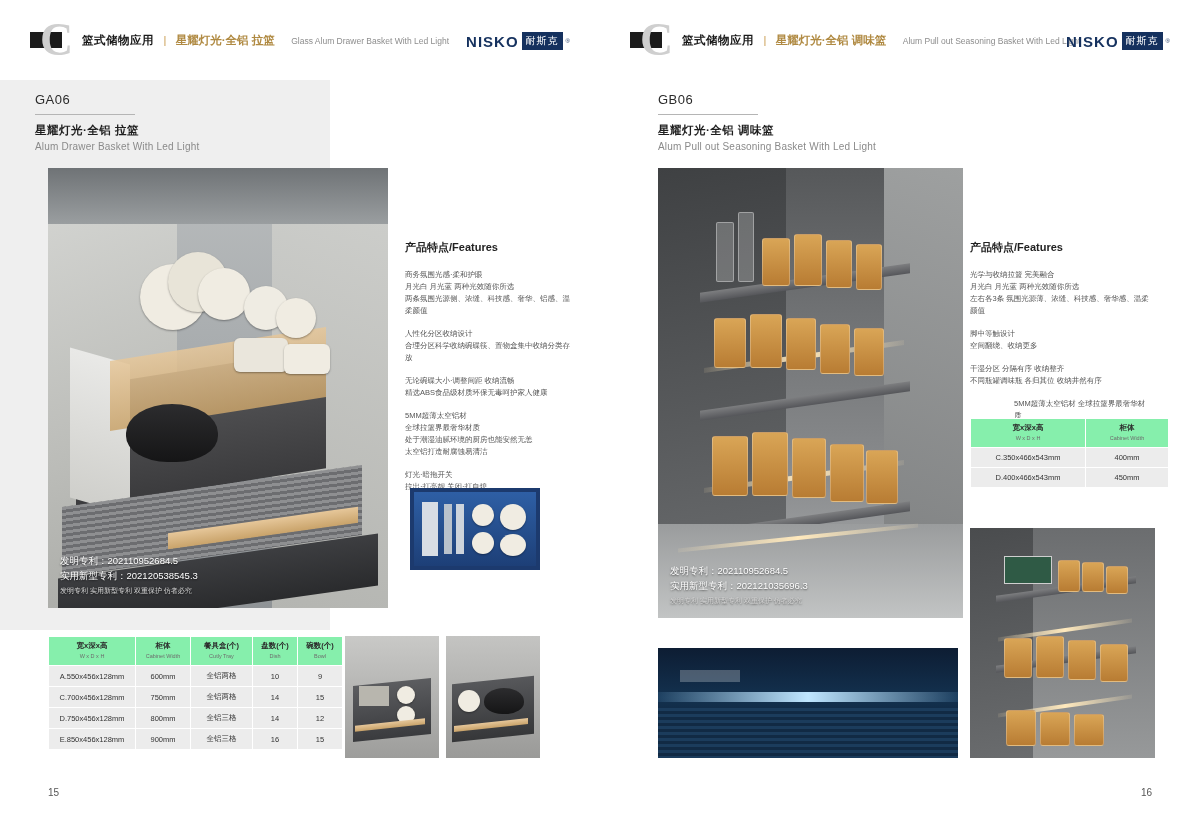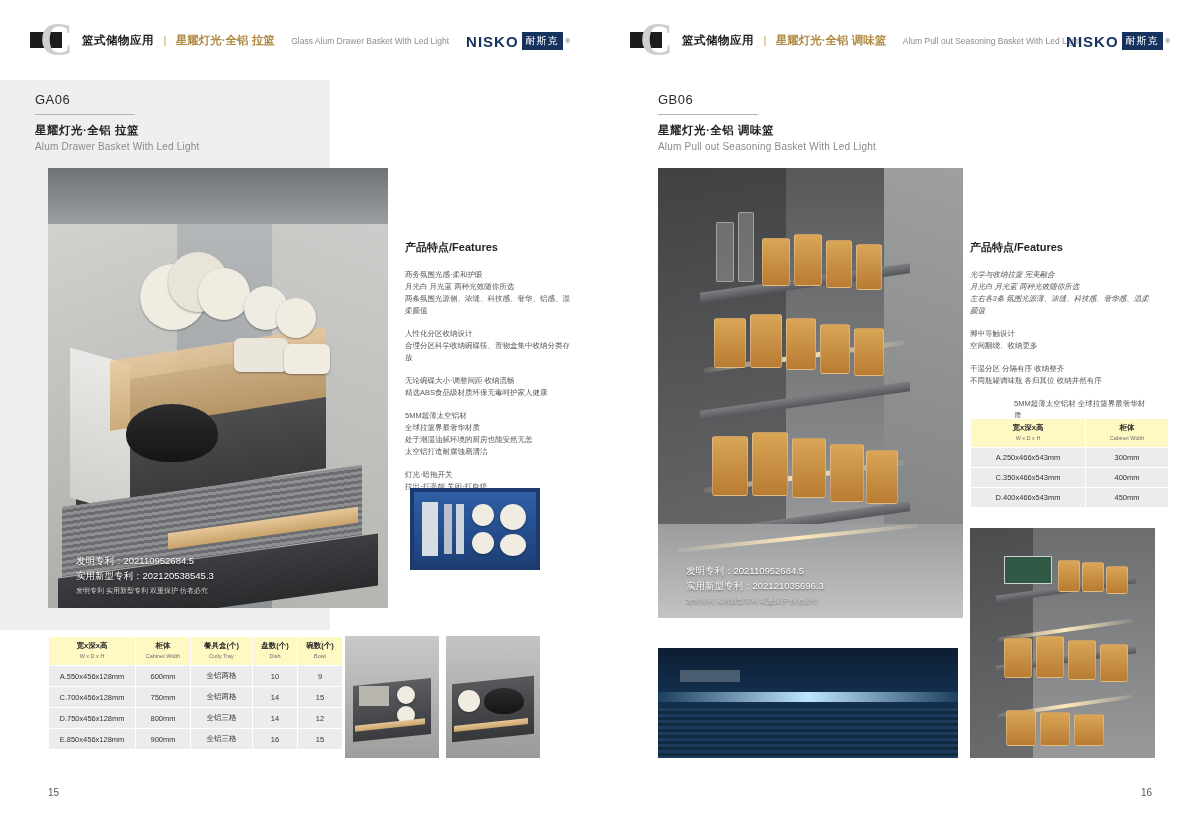--- a/index.html
+++ b/index.html
@@ -34,31 +34,31 @@
 
   
   .titleblock{position:absolute;}
   .code{font-size:13px;color:#2b2b2b;letter-spacing:.5px;}
   .code-rule{width:100px;height:1px;background:#b5b5b5;margin:7px 0 8px 0;}
   .t-cn{font-size:11.5px;color:#1f1f1f;font-weight:bold;letter-spacing:.5px;}
   .t-en{font-size:10px;color:#8a8a8a;margin-top:3px;letter-spacing:.2px;}
 
   
   .photo{position:absolute;overflow:hidden;background:#cfcfcf;}
-  .ph-caption{position:absolute;left:28px;bottom:10px;color:#fff;font-size:9.5px;line-height:15px;text-shadow:0 1px 2px rgba(0,0,0,.6);}
+  .ph-caption{position:absolute;left:12px;bottom:10px;color:#fff;font-size:9.5px;line-height:15px;text-shadow:0 1px 2px rgba(0,0,0,.6);}
   .ph-caption .small{font-size:7px;color:#d8d8d8;}
 
   
   .features{position:absolute;}
   .feat-title{font-size:11px;color:#222;font-weight:bold;margin-bottom:14px;}
   .feat-item{font-size:7.5px;color:#555;line-height:12px;margin-bottom:11px;}
 
   
   table.spec{border-collapse:collapse;font-size:7.5px;color:#333;}
-  table.spec th{background:#fef9c3;border:1px solid #fff;padding:4px 3px;font-weight:bold;line-height:10px;text-align:center;color:#2b2b2b;}
+  table.spec th{background:#86efac;border:1px solid #fff;padding:4px 3px;font-weight:bold;line-height:10px;text-align:center;color:#2b2b2b;}
   table.spec th .en{display:block;font-size:5.5px;color:#6d6d6d;font-weight:normal;}
   table.spec td{background:#ececec;border:1px solid #fff;padding:5px 4px;text-align:center;}
 
   
   .pgnum{position:absolute;bottom:22px;font-size:10px;color:#555;}
 
   
   .bg-wall{position:absolute;inset:0;background:linear-gradient(180deg,#b9bcbd 0%,#a9adaf 40%,#8f9396 100%);}
   .tile-l{position:absolute;left:0;top:0;width:38%;height:100%;background:linear-gradient(160deg,#d6d7d4,#bcbdb9 60%,#a9aaa6);}
   .tile-r{position:absolute;right:0;top:0;width:34%;height:100%;background:linear-gradient(200deg,#cfd0cd,#b4b5b1);}
@@ -290,21 +290,21 @@
       <div class="ledline" style="left:20px;top:368px;width:240px;height:4px;transform:skewY(-6deg);"></div>
       <div class="ph-caption">
         <div>发明专利：202110952684.5</div>
         <div>实用新型专利：202121035696.3</div>
         <div class="small">发明专利 实用新型专利 双重保护 仿者必究</div>
       </div>
     </div>
 
     <div class="features" style="left:370px;top:240px;width:180px;">
       <div class="feat-title">产品特点/Features</div>
-      <div class="feat-item" style="white-space:pre-line;font-style:italic;">光学与收纳拉篮 完美融合
+      <div class="feat-item" style="white-space:pre-line;">光学与收纳拉篮 完美融合
 月光白 月光蓝 两种光效随你所选
 左右各3条 氛围光源薄、浓缝、科技感、奢华感、温柔颜值</div>
       <div class="feat-item" style="white-space:pre-line;">脚中等触设计
 空间翻绕、收纳更多</div>
       <div class="feat-item" style="white-space:pre-line;">干湿分区 分隔有序 收纳整齐
 不同瓶罐调味瓶 各归其位 收纳井然有序</div>
       <div class="feat-item" style="white-space:pre-line;margin-left:44px;">5MM超薄太空铝材 全球拉篮界最奢华材质
 处于潮湿油腻环境的厨房也能安然无恙
 太空铝打造耐腐蚀易清洁</div>
       <div class="feat-item" style="white-space:pre-line;">灯光·暗炮开关
@@ -313,24 +313,20 @@
 
     <div style="position:absolute;left:370px;top:418px;">
       <table class="spec">
         <thead>
           <tr>
             <th style="width:108px"><span>宽x深x高</span><span class="en">W x D x H</span></th>
             <th style="width:76px"><span>柜体</span><span class="en">Cabinet Width</span></th>
           </tr>
         </thead>
         <tbody>
-          <tr>
-              <td>A.250x466x543mm</td>
-              <td>300mm</td>
-            </tr>
           <tr>
               <td>C.350x466x543mm</td>
               <td>400mm</td>
             </tr>
           <tr>
               <td>D.400x466x543mm</td>
               <td>450mm</td>
             </tr>
         </tbody>
       </table>

